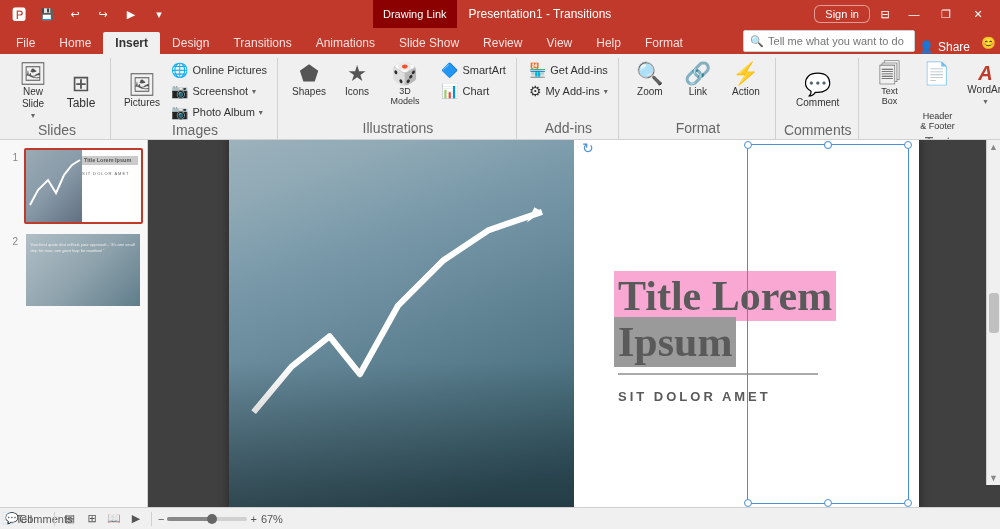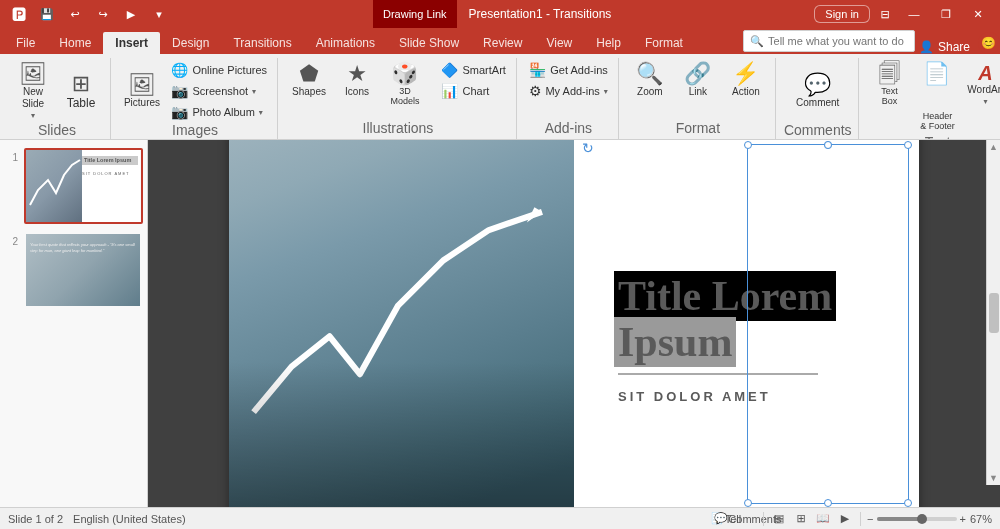--- a/index.html
+++ b/index.html
@@ -328,41 +328,37 @@
             <div style="position:absolute; top:-4px; right:-4px; width:8px; height:8px; background:white; border:1px solid #4a90d9; border-radius:50%;"></div>
             <div style="position:absolute; bottom:-4px; left:50%; transform:translateX(-50%); width:8px; height:8px; background:white; border:1px solid #4a90d9; border-radius:50%;"></div>
             <div style="position:absolute; bottom:-4px; left:-4px; width:8px; height:8px; background:white; border:1px solid #4a90d9; border-radius:50%;"></div>
             <div style="position:absolute; bottom:-4px; right:-4px; width:8px; height:8px; background:white; border:1px solid #4a90d9; border-radius:50%;"></div>
             <div style="position:absolute; left:50%; transform:translateX(-50%); top:-4px; width:8px; height:8px; background:white; border:1px solid #4a90d9; border-radius:50%; top: -4px;"></div>
 
           </div>
 
           <div style="margin-top:30px; margin-left:20px;">
             <div style="font-size:42px; font-weight:700; color:#5a5a5a; line-height:1.1; font-family: Georgia, serif;">
-              <span style="background:#000000; padding:2px 4px; display:inline;">Title Lorem</span><br>
+              <span style="background:#f9a8d4; padding:2px 4px; display:inline;">Title Lorem</span><br>
               <span style="background:#9a9a9a; padding:2px 4px; display:inline;">Ipsum</span>
             </div>
 
             <div style="width:200px; height:2px; background:#aaa; margin-top:8px; margin-left:4px;"></div>
 
             <div style="font-size:13px; letter-spacing:3px; color:#5a5a5a; font-weight:600; margin-top:14px; margin-left:4px; font-family: 'Segoe UI', sans-serif;">SIT DOLOR AMET</div>
           </div>
         </div>
 
         <div style="position:absolute; top:10px; left:52%; font-size:14px; color:#4a90d9; transform:translateX(-50%);">↻</div>
       </div>
     </div>
   </div>
 </div>
 
 <div class="status-bar">
-  <div class="status-left">
-    <span>Slide 1 of 2</span>
-    <span>English (United States)</span>
-  </div>
   <div class="status-right">
     <div class="status-icon-btn">
       <span>📝</span>
       <span>Tell</span>
     </div>
     <div class="status-icon-btn">
       <span>💬</span>
       <span>Comments</span>
     </div>
     <div style="width:1px; height:14px; background:#d0d0d0; margin:0 2px;"></div>

